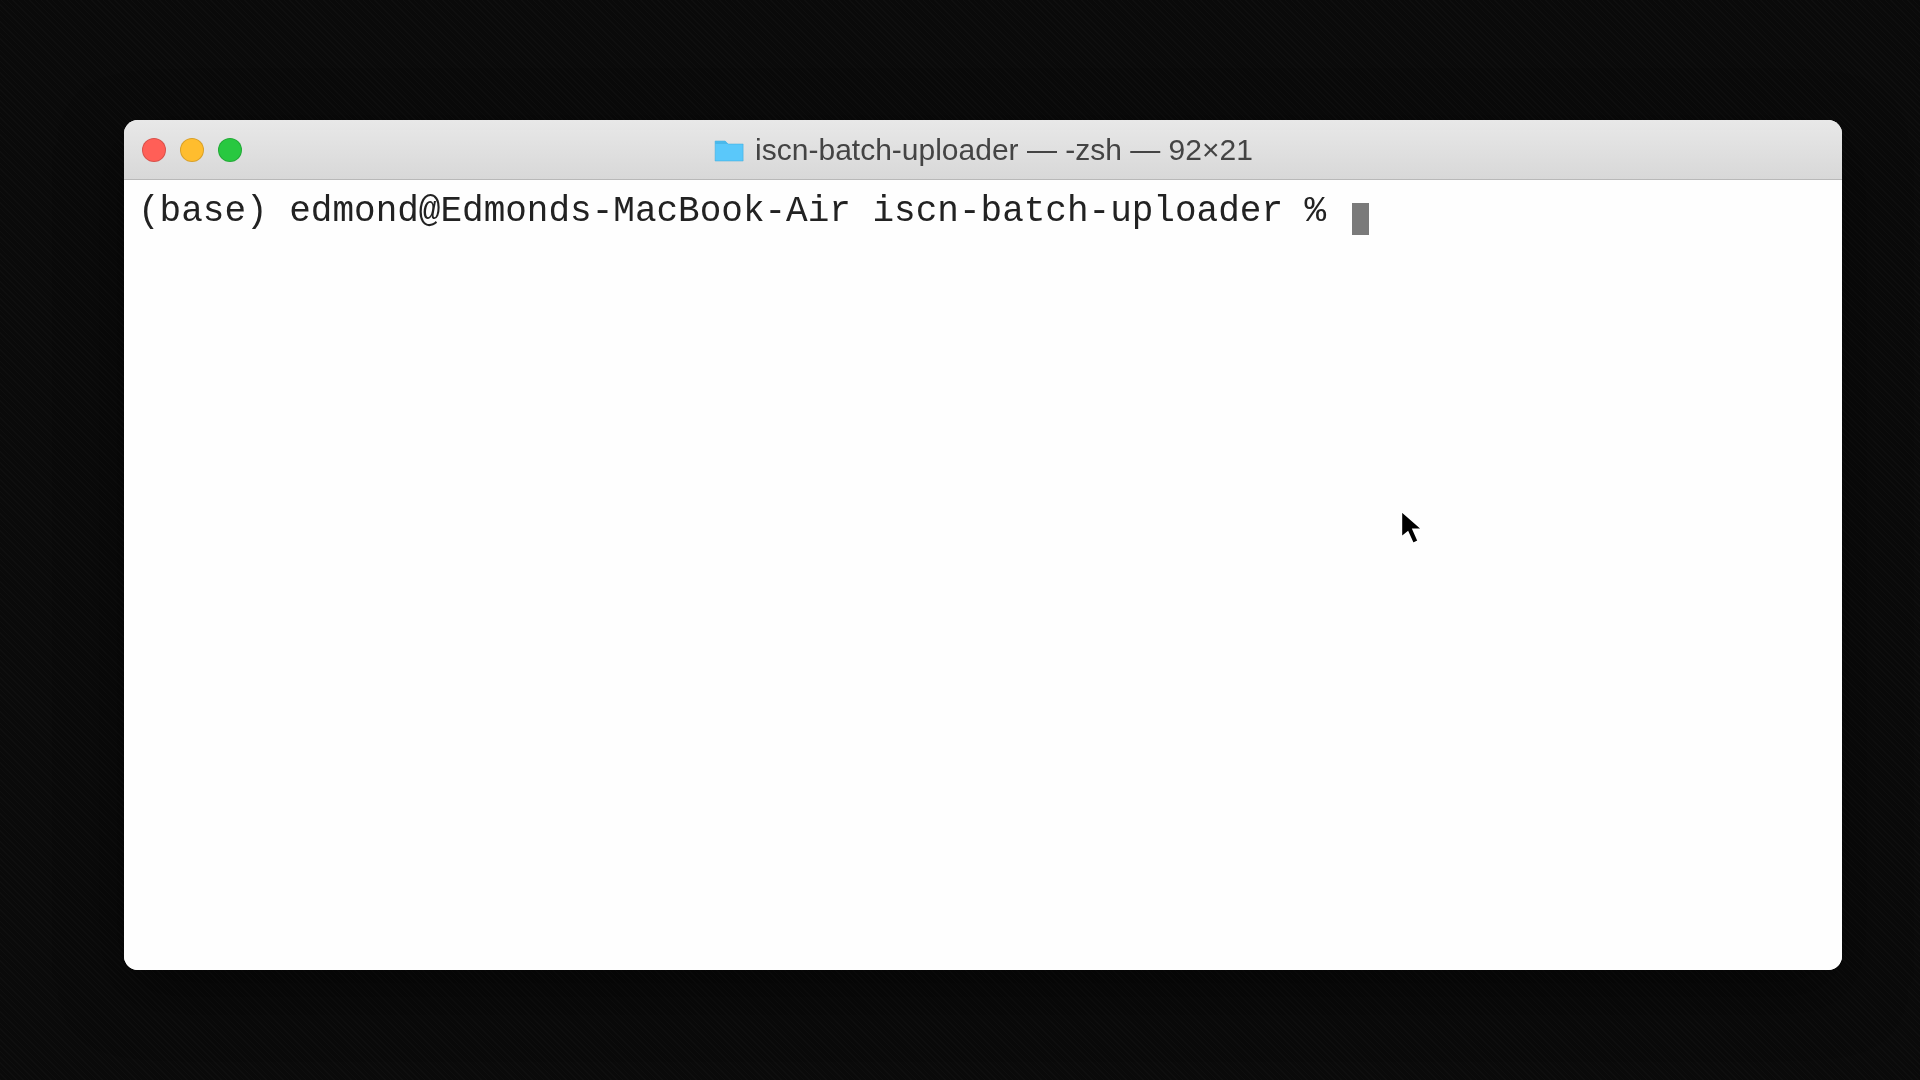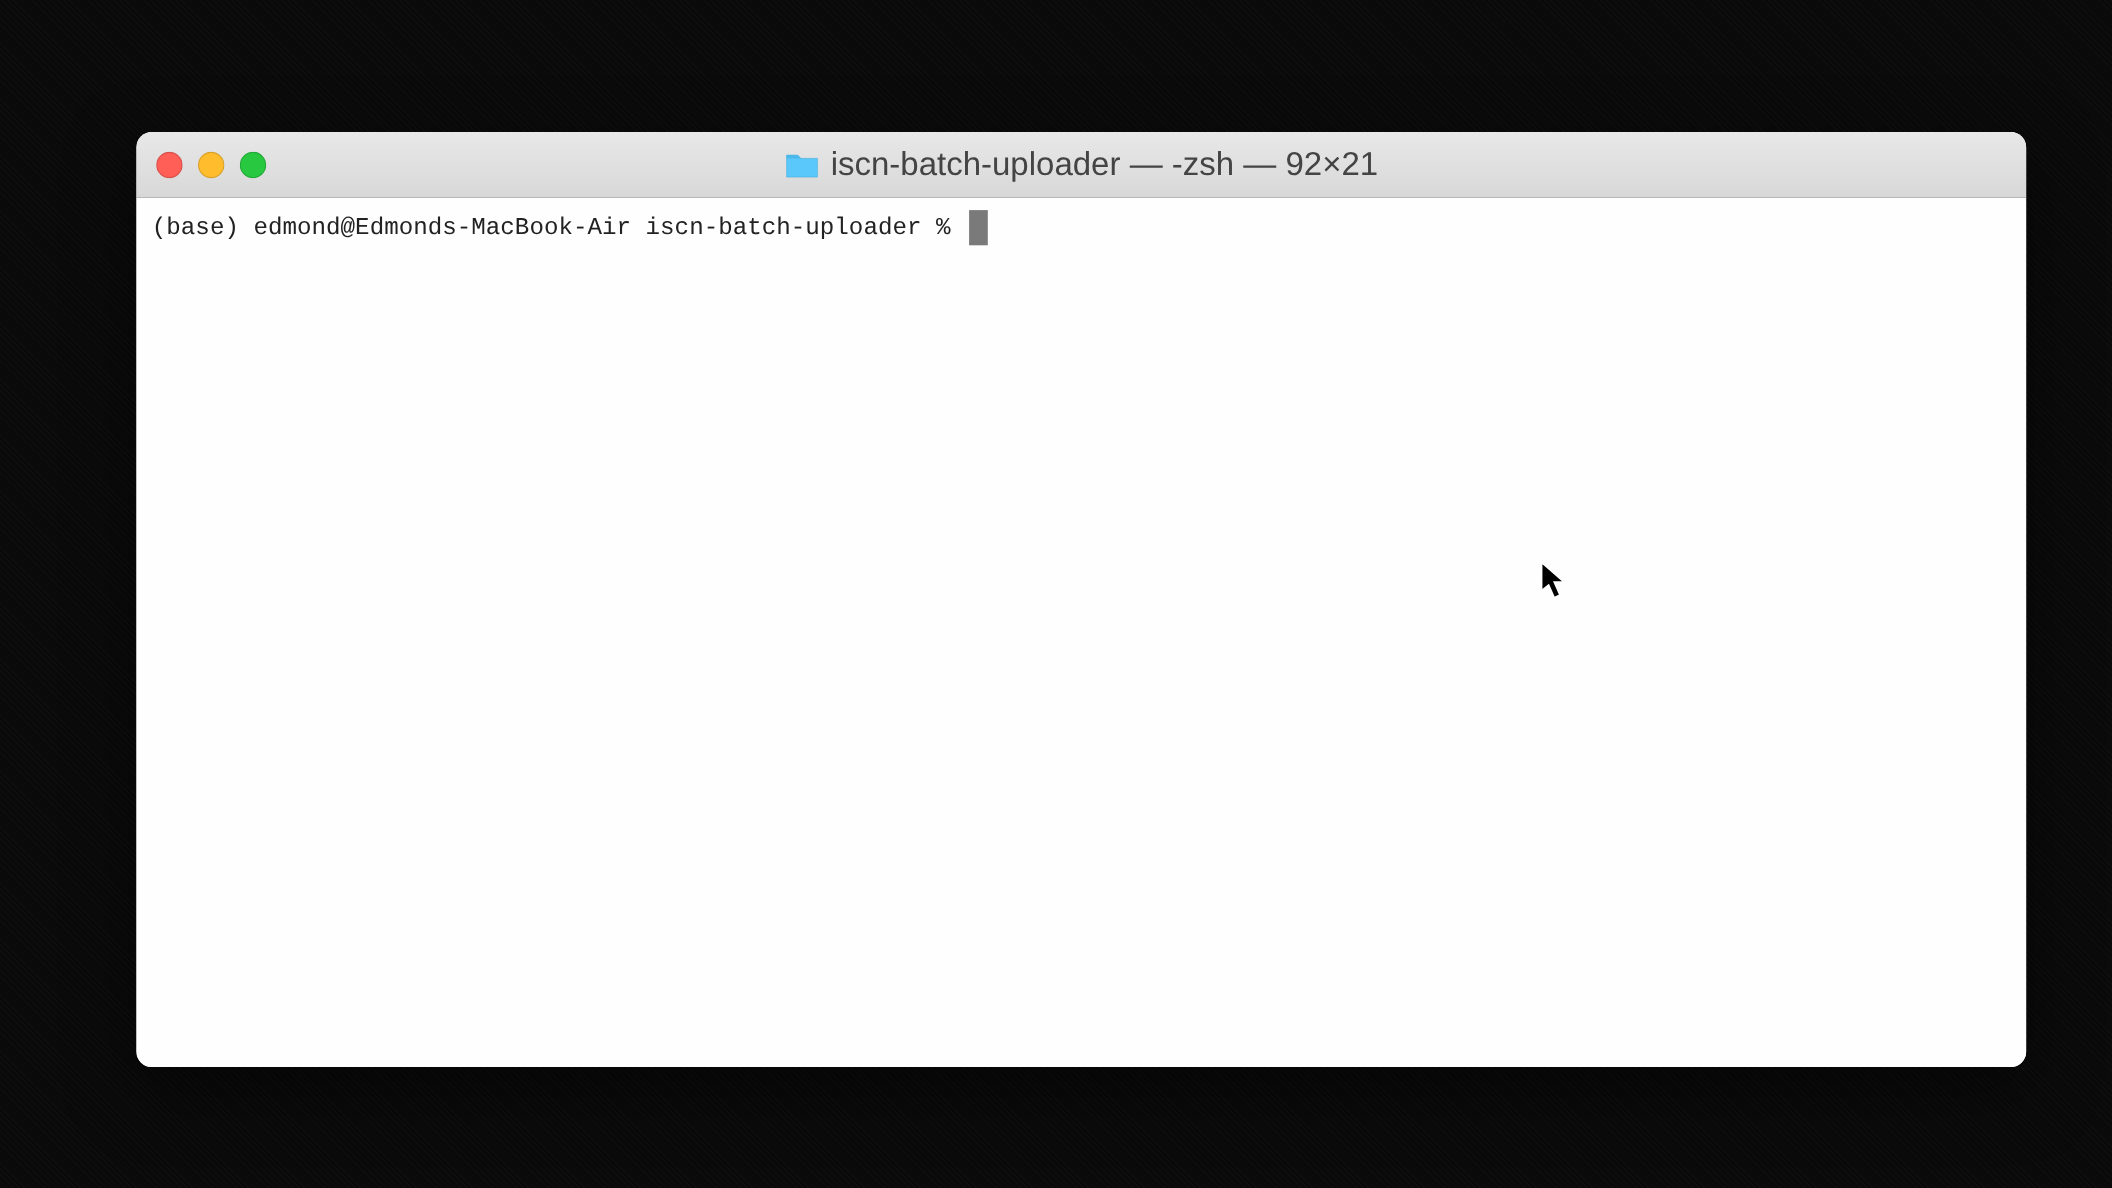--- a/index.html
+++ b/index.html
@@ -91,21 +91,21 @@
     .folder-icon svg {
       width: 100%;
       height: 100%;
       display: block;
     }
     
     .terminal-body {
       flex: 1;
       background: #fefefe;
       padding: 8px 14px;
-      font-size: 22px;
+      font-size: 36px;
       line-height: 1.35;
       color: #222;
       white-space: pre;
       overflow: hidden;
     }
     
     .prompt-line {
       display: inline;
     }
     

